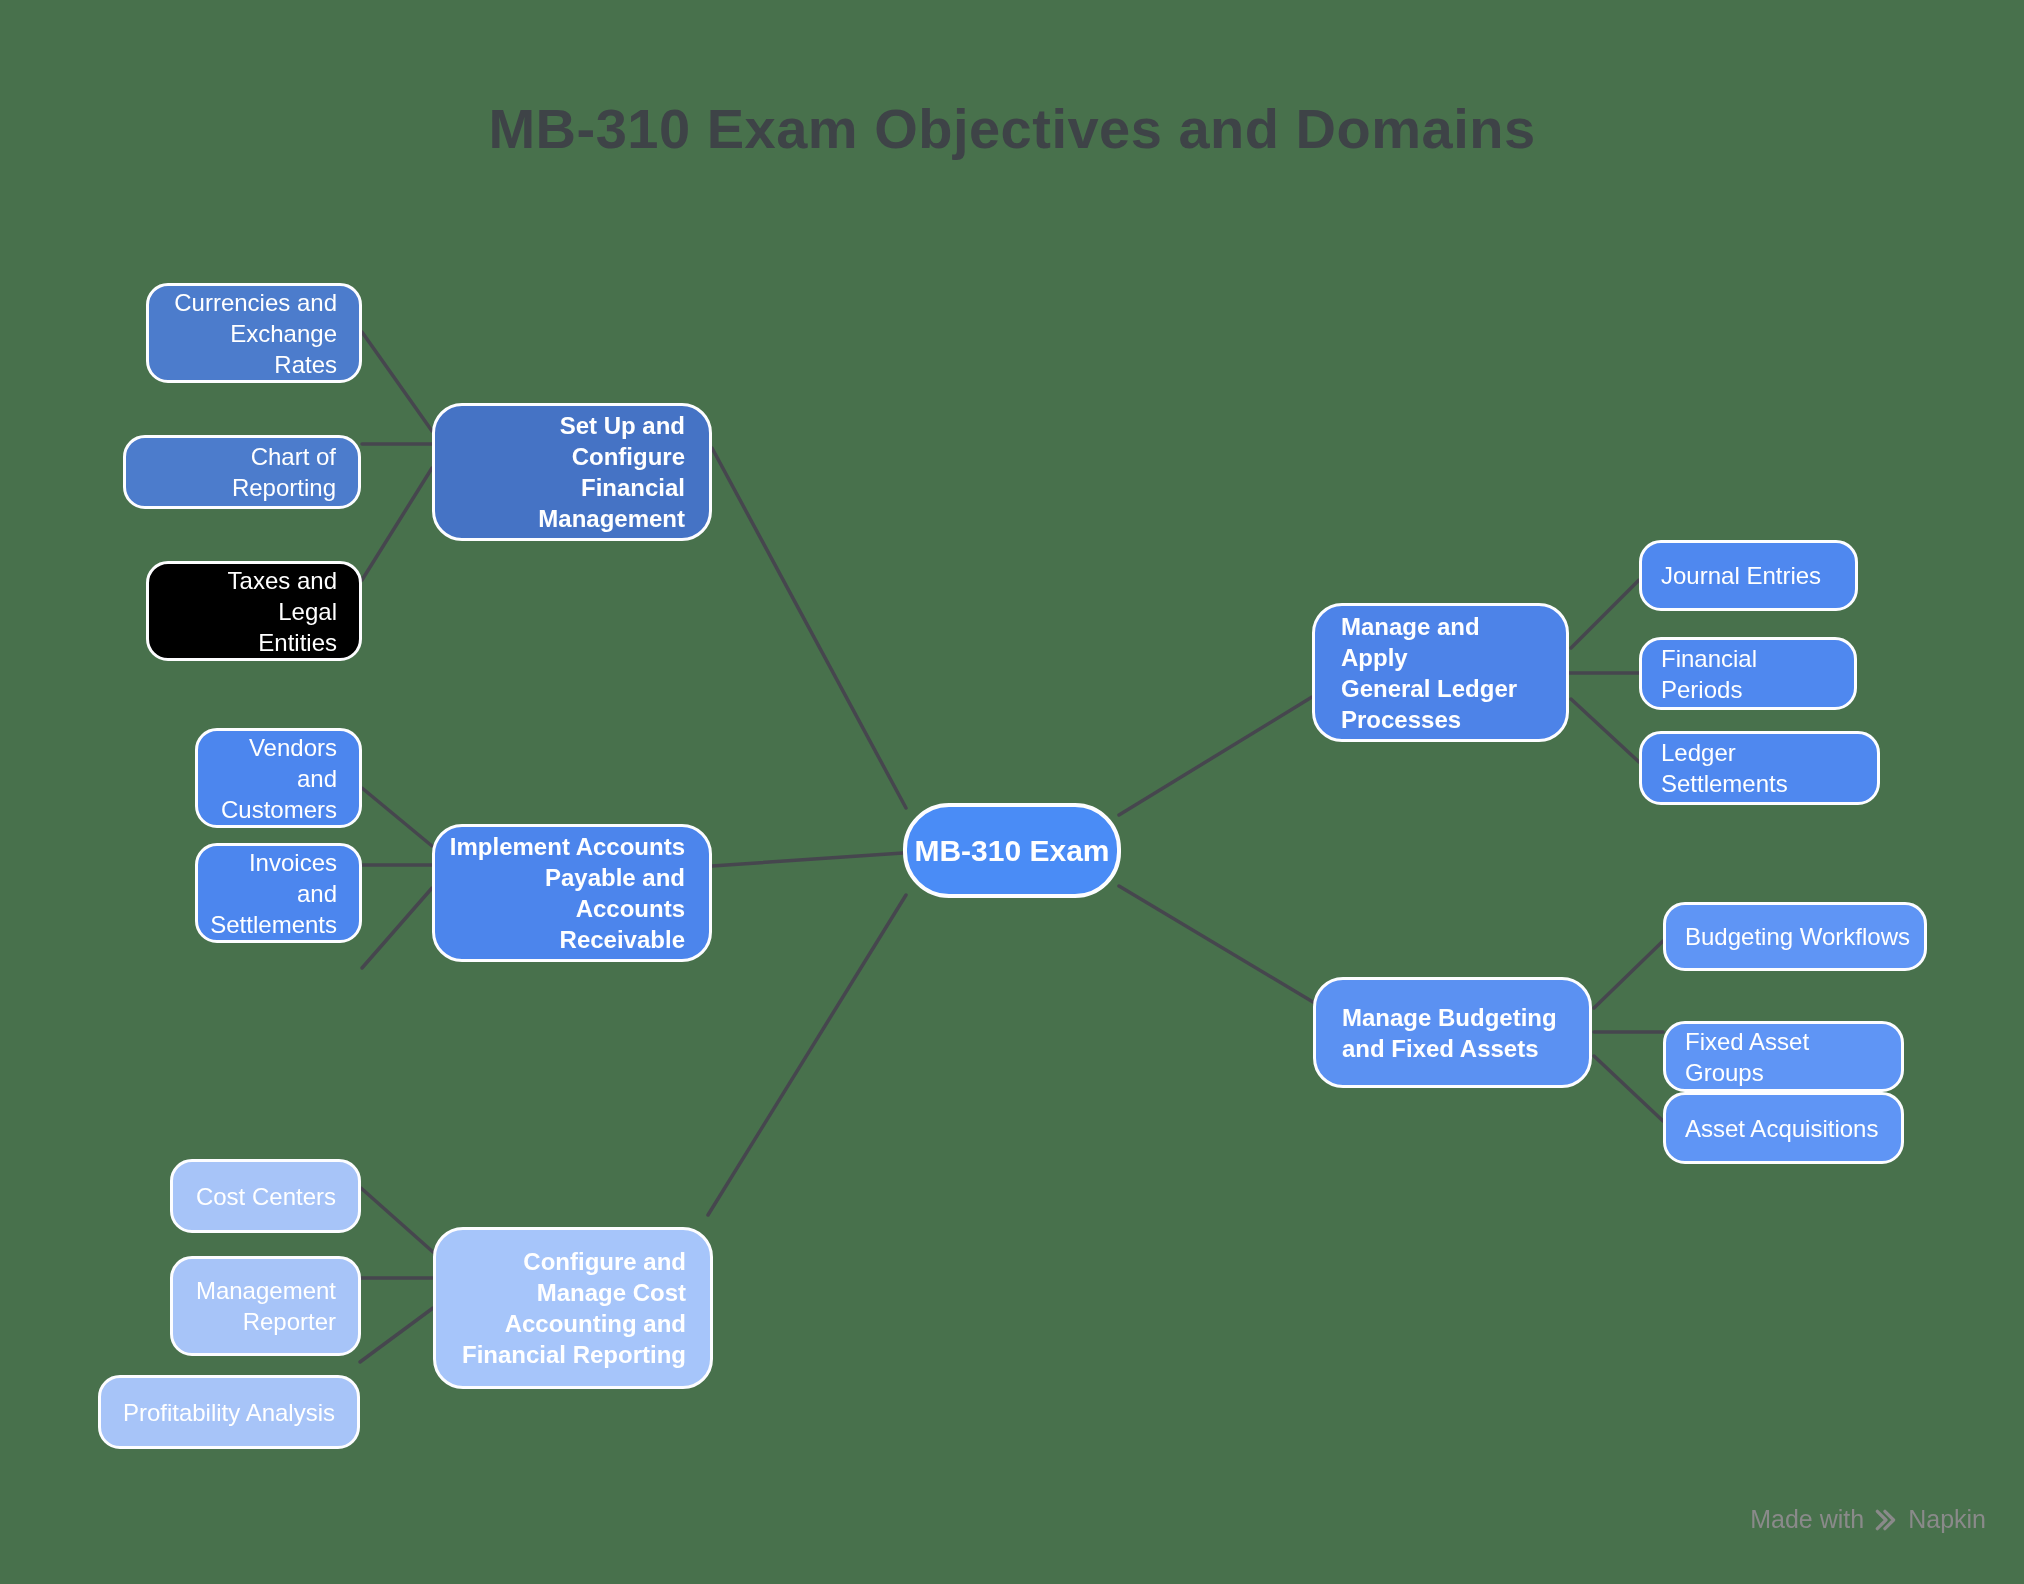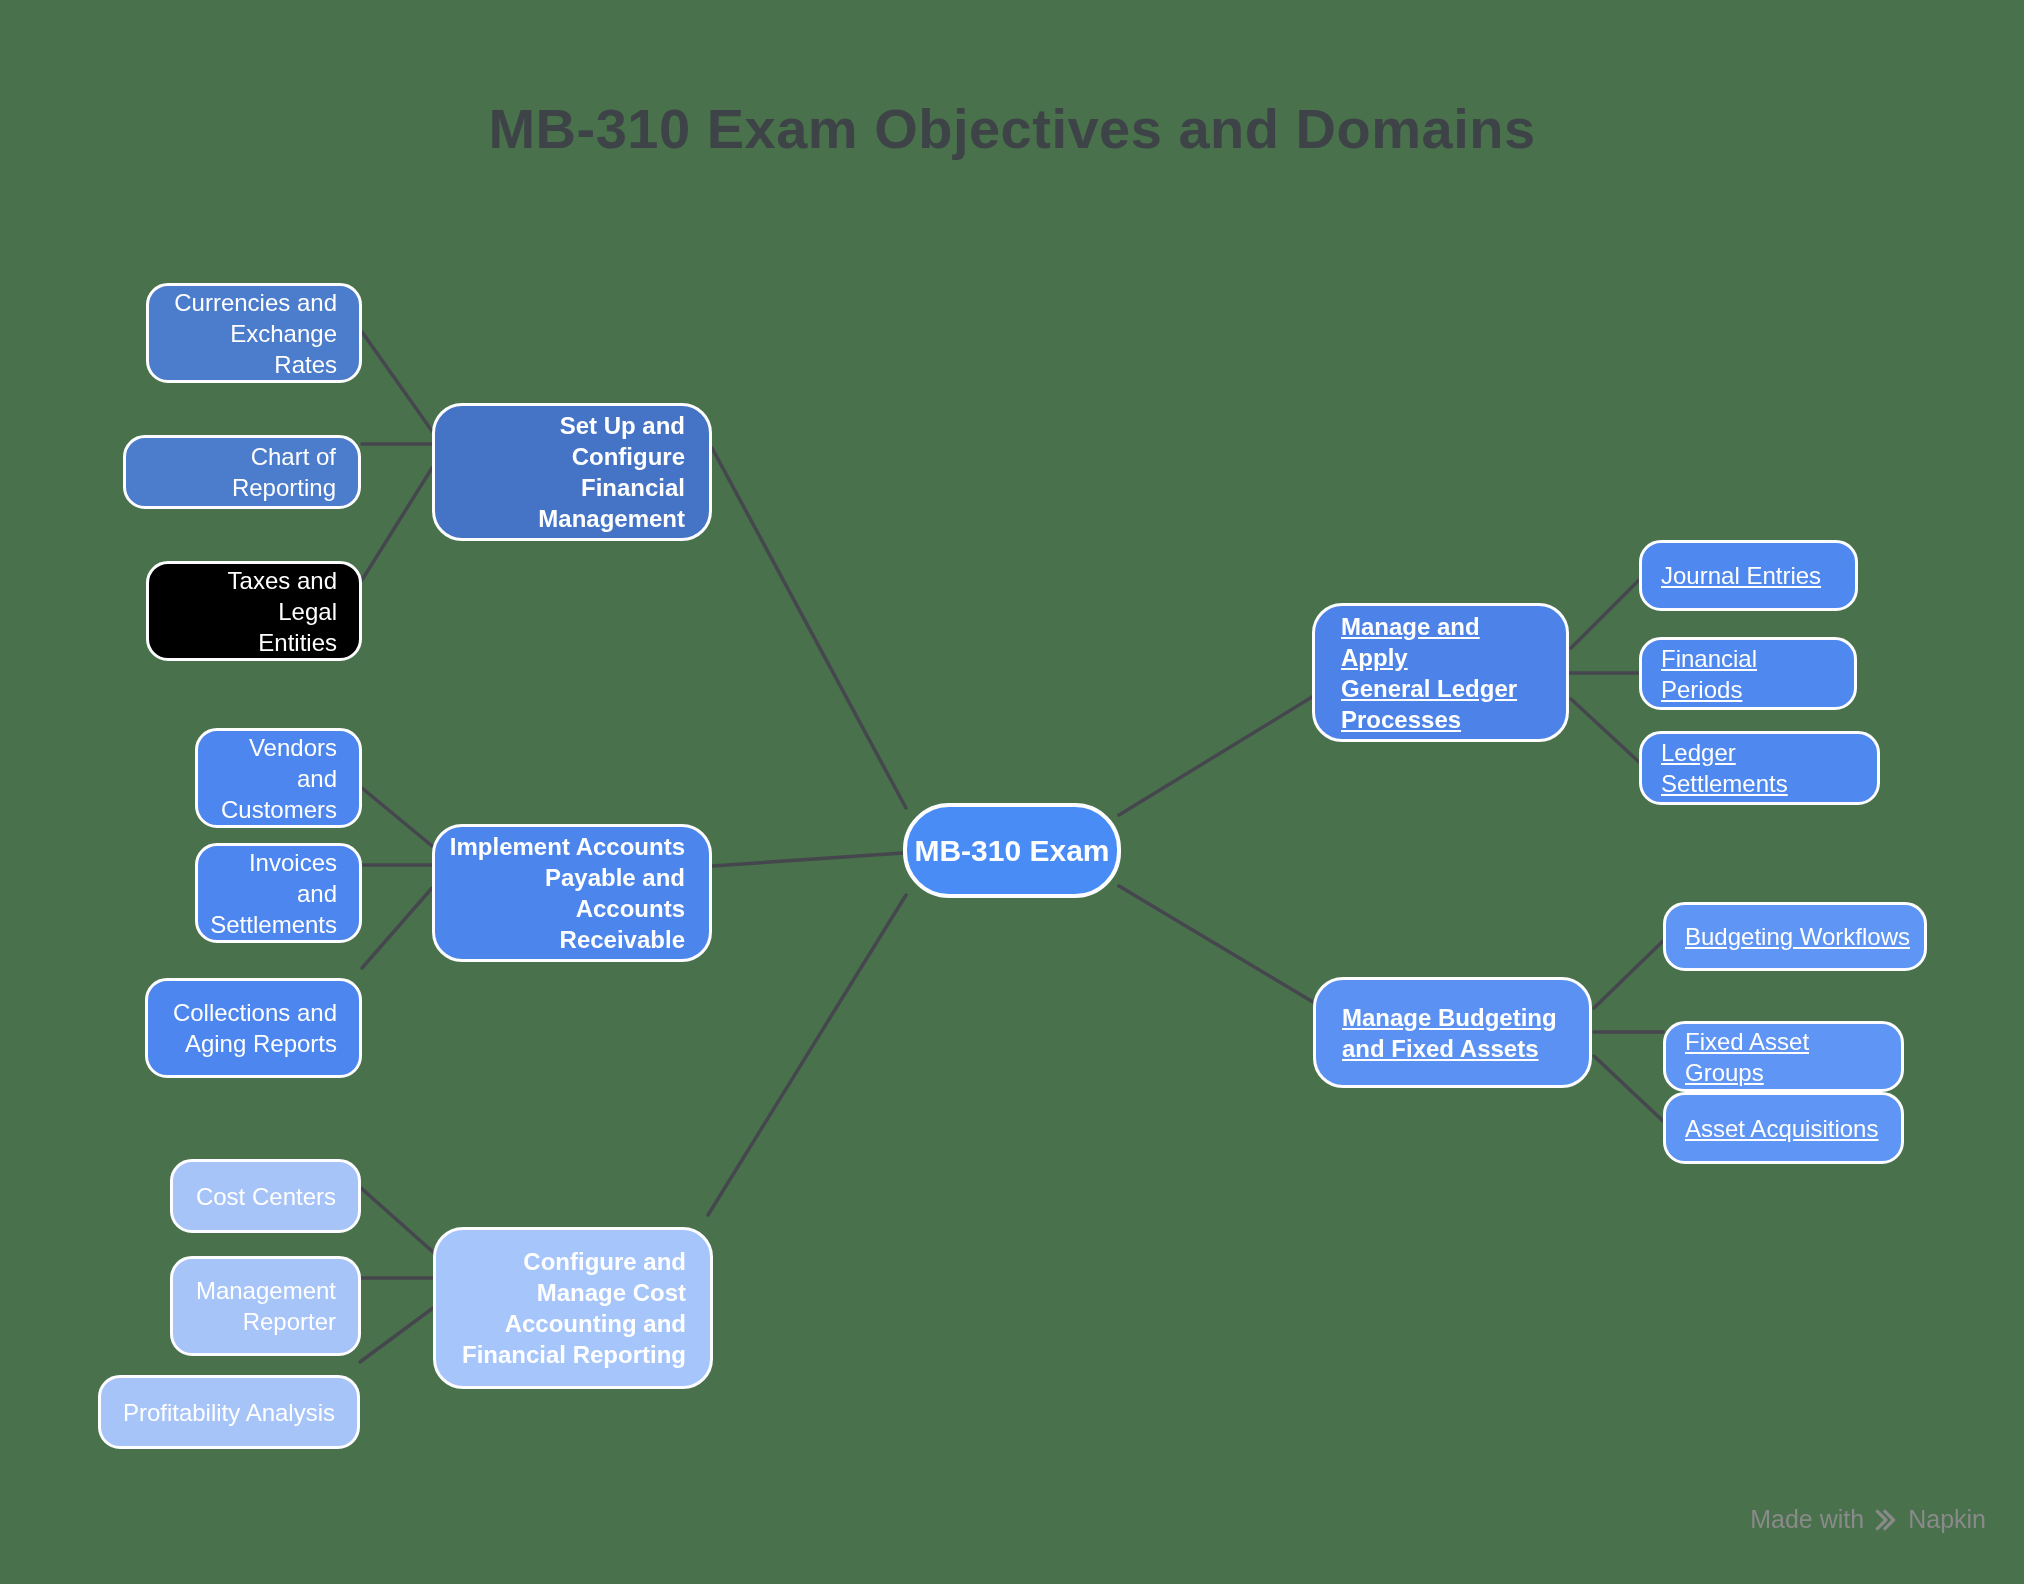--- a/index.html
+++ b/index.html
@@ -20,21 +20,21 @@
     position:absolute;
     display:flex;align-items:center;
     box-sizing:border-box;
     border:3px solid #fdfdff;
     color:#ffffff;
     font-size:24px;line-height:31px;
     white-space:pre-line;
     border-radius:22px;
   }
   .align-r{justify-content:flex-end;text-align:right;padding:6px 22px 6px 14px;margin-top:28px;}
-  .align-l{justify-content:flex-start;text-align:left;padding:6px 14px 6px 19px;text-decoration:underline;}
+  .align-l{justify-content:flex-start;text-align:left;padding:6px 14px 6px 19px;}
   .parent{font-weight:bold;border-radius:30px;}
   .parent.align-l{padding-left:26px;}
   .parent.align-r{padding-right:24px;}
   #central{
     font-weight:bold;font-size:30px;
     justify-content:center;text-align:center;
     border-radius:46px;border-width:4px;
   }
   
   #n-currencies {left:146px; top:255px;  width:216px;height:100px;}
@@ -114,22 +114,20 @@
   <div class="node align-r" id="n-taxes" style="background-color: #000000;">Taxes and Legal
 Entities</div>
 
   <div class="node parent align-r" id="p-apar" style="background-color: rgb(76, 133, 236);">Implement Accounts
 Payable and
 Accounts Receivable</div>
   <div class="node align-r" id="n-vendors" style="background-color: rgb(76, 134, 238);">Vendors and
 Customers</div>
   <div class="node align-r" id="n-invoices" style="background-color: rgb(76, 134, 238);">Invoices and
 Settlements</div>
-  <div class="node align-r" id="n-collections" style="background-color: rgb(76, 134, 238);">Collections and
-Aging Reports</div>
 
   <div class="node parent align-r" id="p-cost" style="background-color: rgb(166, 197, 250);">Configure and
 Manage Cost
 Accounting and
 Financial Reporting</div>
   <div class="node align-r" id="n-cost" style="background-color: rgb(167, 196, 248);">Cost Centers</div>
   <div class="node align-r" id="n-mgmt" style="background-color: rgb(167, 196, 248);">Management
 Reporter</div>
   <div class="node align-r" id="n-profit" style="background-color: rgb(167, 196, 248);">Profitability Analysis</div>
 

